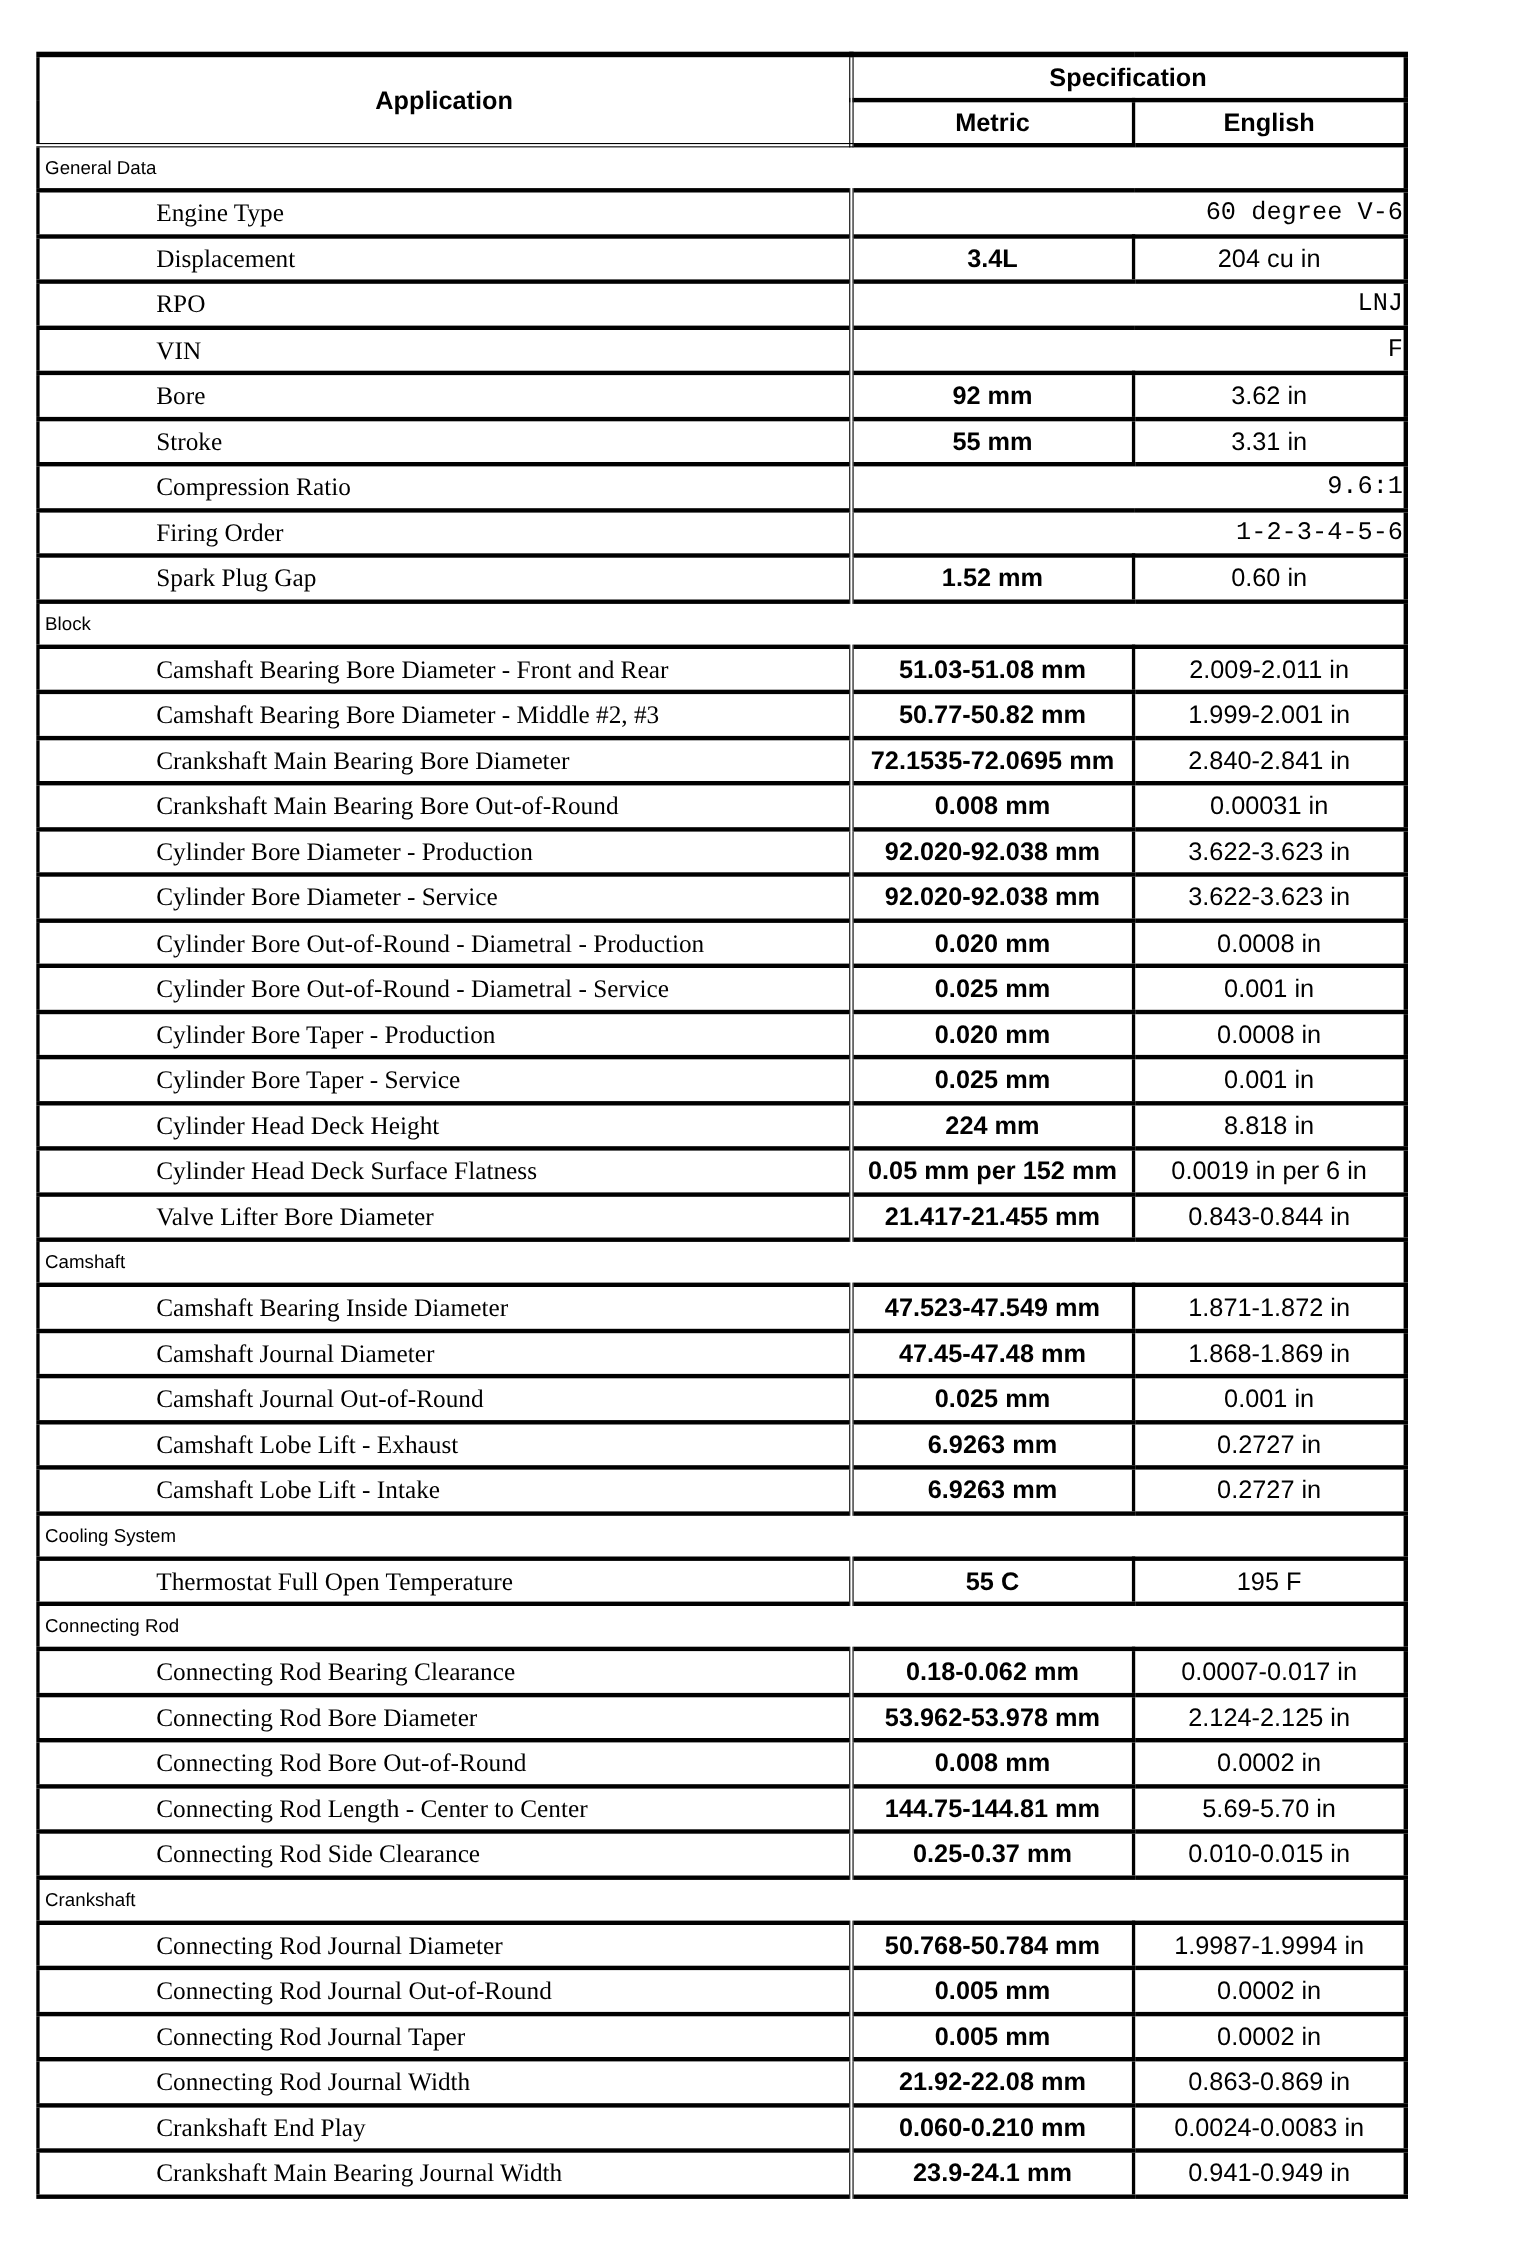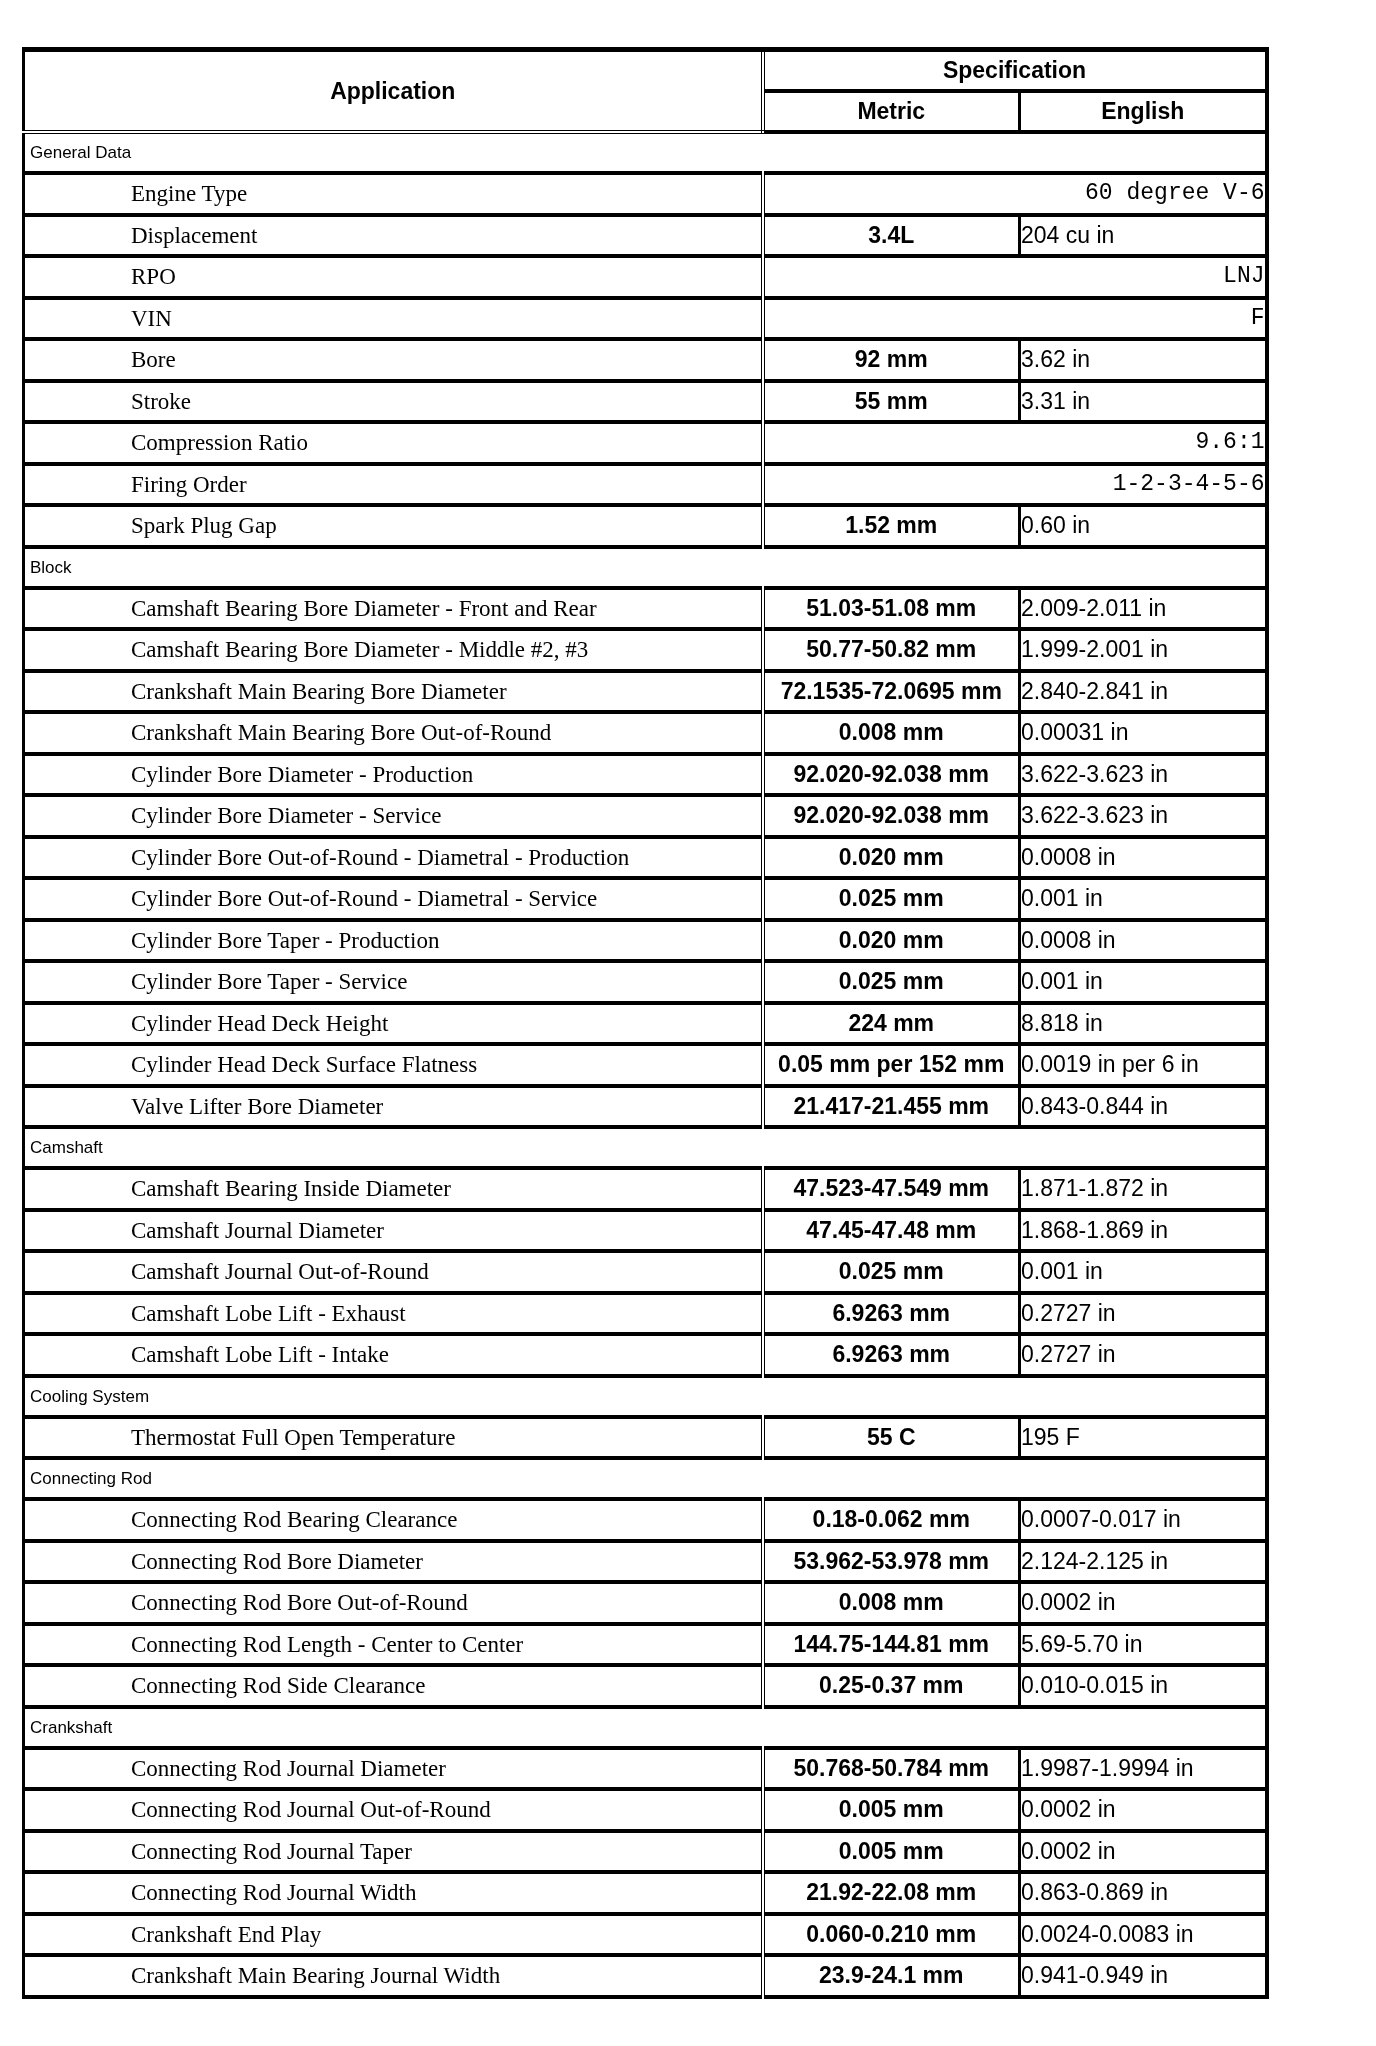--- a/index.html
+++ b/index.html
@@ -1,39 +1,39 @@
 <!DOCTYPE html>
 <html><head>
 <meta charset="utf-8">
 <style>
   html, body { margin: 0; padding: 0; background: #ffffff; }
   body { width: 1376px; height: 2046px; position: relative; overflow: hidden;
          font-family: "Liberation Sans", "DejaVu Sans", sans-serif; color: #000; }
   .spec-table {
-    position: absolute; left: 22px; top: 47px; width: 1243px;
+    position: absolute; left: 33px; top: 47px; width: 1243px;
     border-collapse: collapse; table-layout: fixed;
     border-top: 5px solid #000; border-left: 3px solid #000; border-right: 4px solid #000; border-bottom: 4px solid #000;
   }
   .spec-table col.c-app { width: 739px; }
   .spec-table col.c-met { width: 257px; }
   .spec-table col.c-eng { width: 247px; }
   .spec-table td, .spec-table th {
     padding: 0; font-size: 23px; line-height: 1; height: 37px;
     border-bottom: 4px solid #000; overflow: hidden; white-space: nowrap;
   }
   .spec-table th { font-weight: bold; text-align: center; }
   .hdr-app { border-right: 4px double #000; vertical-align: middle; }
   .hdr-spec { height: 36px; border-bottom: 5px solid #000; margin-top: 24px; }
   .hdr-met { border-right: 3px solid #000; height: 36px; border-bottom: 4px double #000; }
   .hdr-eng { height: 36px; border-bottom: 4px double #000; }
   .hdr-app.b { border-bottom: 4px double #000; }
   .cat td { text-align: left; padding-left: 5px; font-size: 17px; height: 37px; }
   .row td.lbl { text-align: left; padding-left: 106px; border-right: 4px double #000; font-family: Liberation Serif, serif; }
   .row td.met { text-align: center; border-right: 3px solid #000; font-weight: bold; }
-  .row td.eng { }
+  .row td.eng { text-align: center; }
   .row td.span { text-align: right; font-family: Liberation Mono, monospace; }
   .row td { height: 37.5px; }
 </style>
 </head>
 <body>
 
 <table class="spec-table">
   <colgroup>
       <col class="c-app">
       <col class="c-met">

